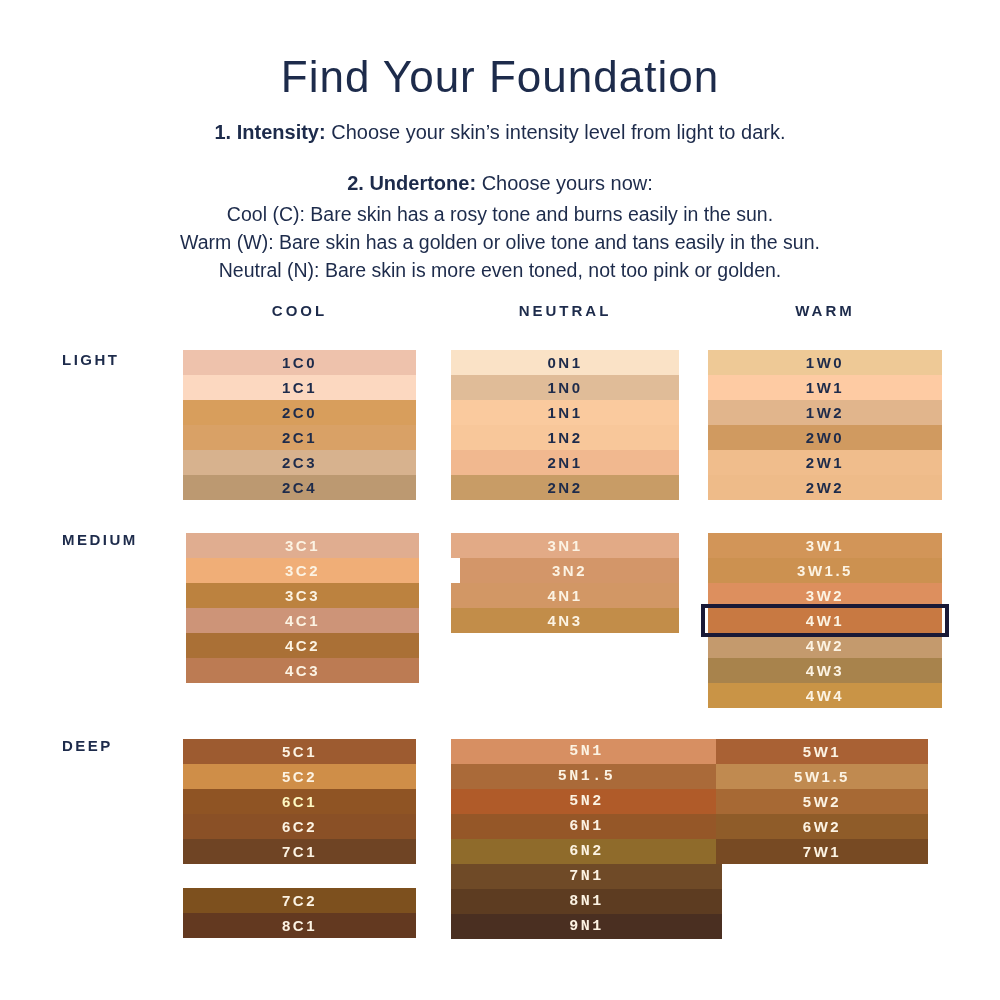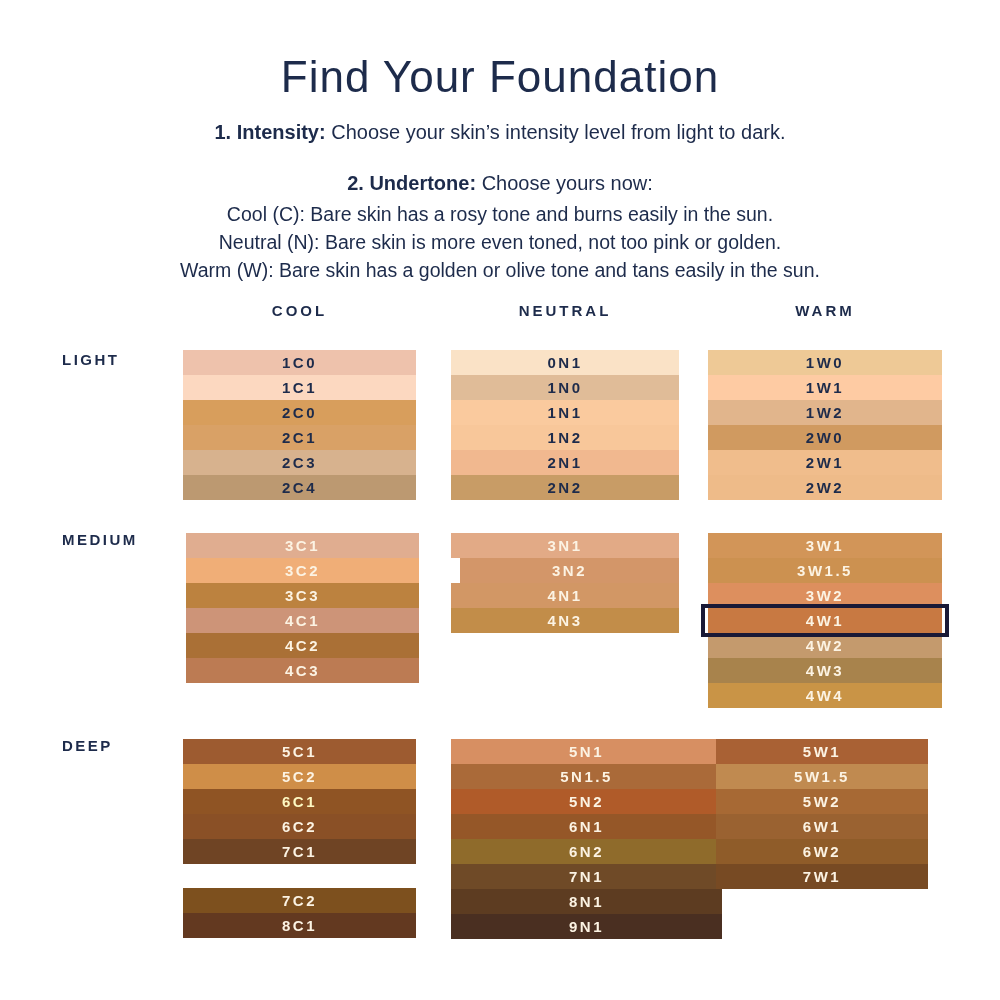--- a/index.html
+++ b/index.html
@@ -51,22 +51,22 @@
   <h1 class="title">Find Your Foundation</h1>
 
   <p class="step step1"><b>1. Intensity:</b>
     <span>Choose your skin’s intensity level from light to dark.</span></p>
 
   <p class="step step2"><b>2. Undertone:</b>
     <span>Choose yours now:</span></p>
 
   <div class="undertone-lines">
     <div>Cool (C): Bare skin has a rosy tone and burns easily in the sun.</div>
+    <div>Warm (W): Bare skin has a golden or olive tone and tans easily in the sun.</div>
     <div>Neutral (N): Bare skin is more even toned, not too pink or golden.</div>
-    <div>Warm (W): Bare skin has a golden or olive tone and tans easily in the sun.</div>
   </div>
 
   <div id="headers">
       <div class="col-header" style="left: 183px; width: 233px;">COOL</div>
       <div class="col-header" style="left: 451px; width: 228px;">NEUTRAL</div>
       <div class="col-header" style="left: 708px; width: 234px;">WARM</div>
     </div>
   <div id="row-labels">
       <div class="row-label" style="top: 351px;">LIGHT</div>
       <div class="row-label" style="top: 531px;">MEDIUM</div>
@@ -123,33 +123,32 @@
       </div>
       <div class="shade-col" style="left: 183px; top: 739px; width: 233px;">
         <div class="swatch" style="background: rgb(157, 91, 48); color: rgb(252, 243, 227);">5C1</div>
         <div class="swatch" style="background: rgb(207, 142, 72); color: rgb(252, 243, 227);">5C2</div>
         <div class="swatch" style="background: rgb(143, 84, 36); color: #fef9c3;">6C1</div>
         <div class="swatch" style="background: rgb(138, 80, 38); color: rgb(252, 243, 227);">6C2</div>
         <div class="swatch" style="background: rgb(111, 68, 36); color: rgb(252, 243, 227);">7C1</div>
         <div class="swatch" style="background: rgb(125, 80, 30); color: rgb(252, 243, 227); margin-top: 24px;">7C2</div>
         <div class="swatch" style="background: rgb(99, 57, 32); color: rgb(252, 243, 227);">8C1</div>
       </div>
-      <div class="shade-col" style="left: 451px; top: 739px; width: 271px;">
+      <div class="shade-col" style="left: 451px; top: 739px; width: 271px; font-family: Liberation Mono, monospace;">
         <div class="swatch" style="background: rgb(215, 143, 98); color: rgb(252, 243, 227);">5N1</div>
         <div class="swatch" style="background: rgb(170, 106, 57); color: rgb(252, 243, 227);">5N1.5</div>
         <div class="swatch" style="background: rgb(176, 91, 41); color: rgb(252, 243, 227);">5N2</div>
         <div class="swatch" style="background: rgb(149, 87, 40); color: rgb(252, 243, 227);">6N1</div>
         <div class="swatch" style="background: rgb(143, 107, 43); color: rgb(252, 243, 227);">6N2</div>
         <div class="swatch" style="background: rgb(111, 74, 39); color: rgb(252, 243, 227);">7N1</div>
         <div class="swatch" style="background: rgb(93, 60, 33); color: rgb(252, 243, 227);">8N1</div>
         <div class="swatch" style="background: rgb(74, 47, 33); color: rgb(252, 243, 227);">9N1</div>
       </div>
       <div class="shade-col" style="left: 704px; top: 739px; width: 212px; padding-left: 12px;">
         <div class="swatch" style="background: rgb(169, 97, 52); color: rgb(252, 243, 227);">5W1</div>
         <div class="swatch" style="background: rgb(192, 138, 80); color: rgb(252, 243, 227);">5W1.5</div>
         <div class="swatch" style="background: rgb(167, 105, 52); color: rgb(252, 243, 227);">5W2</div>
-        <div class="swatch" style="background: rgb(154, 98, 49); color: rgb(252, 243, 227);">6W1</div>
         <div class="swatch" style="background: rgb(143, 92, 41); color: rgb(252, 243, 227);">6W2</div>
         <div class="swatch" style="background: rgb(119, 74, 35); color: rgb(252, 243, 227);">7W1</div>
       </div>
     </div>
 
 </div>
 
 </body></html>

